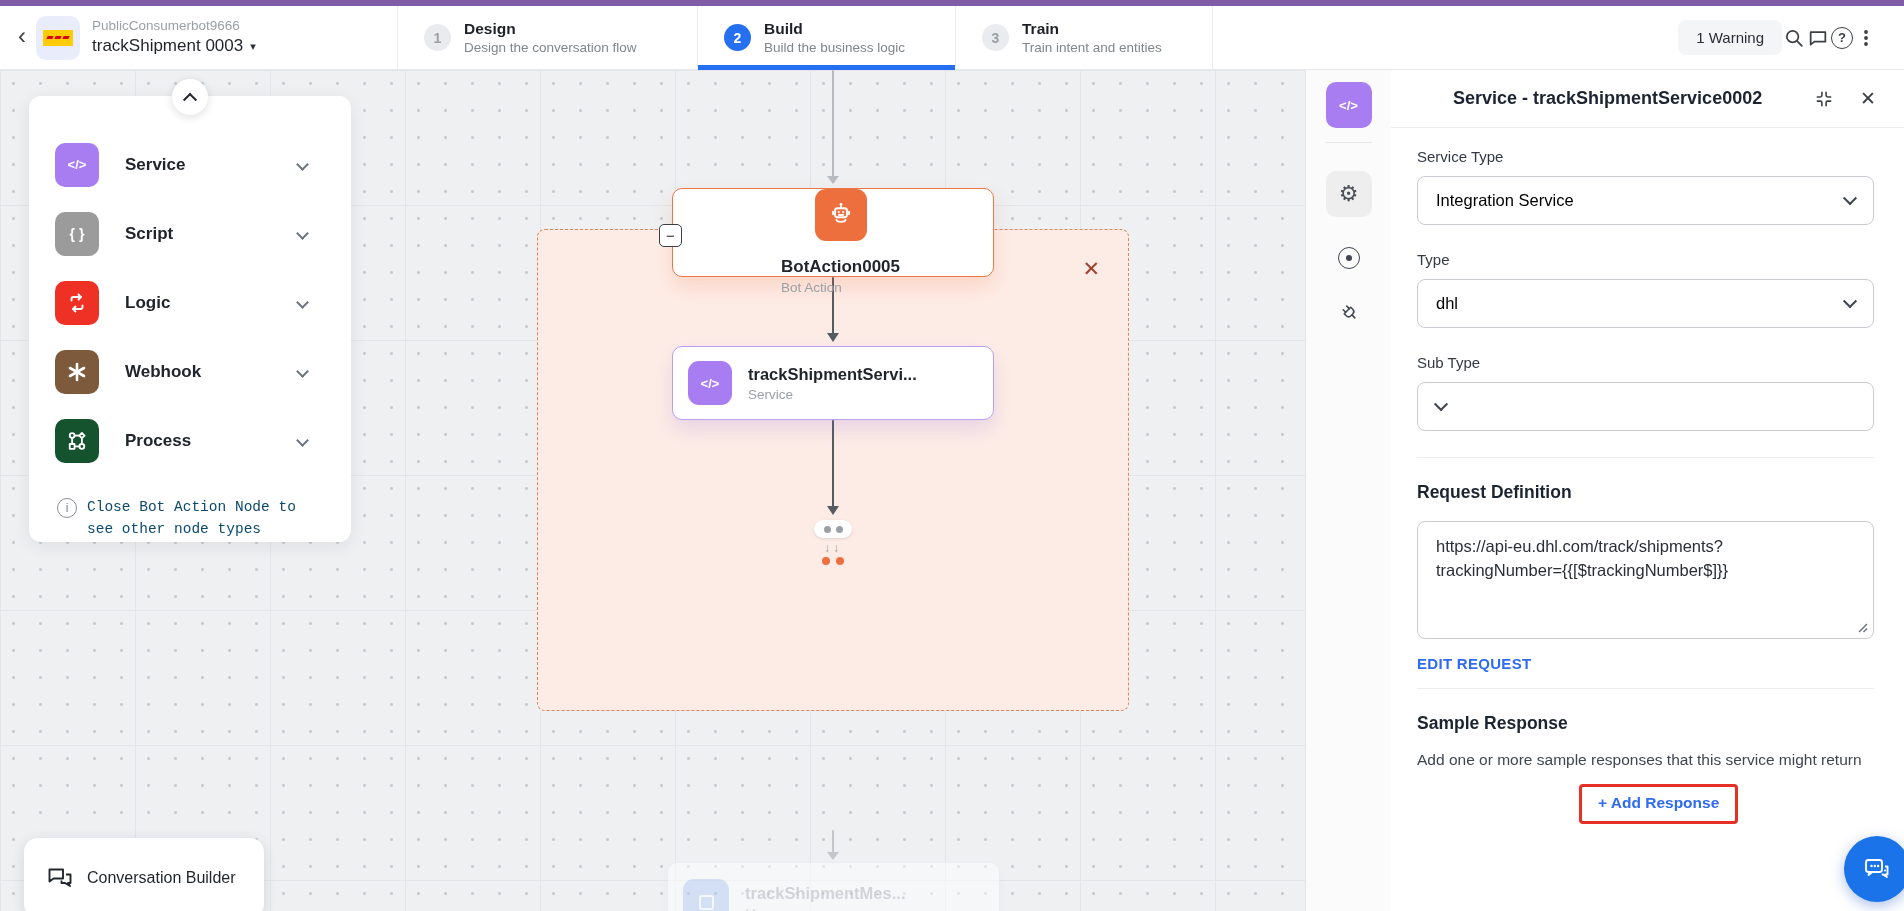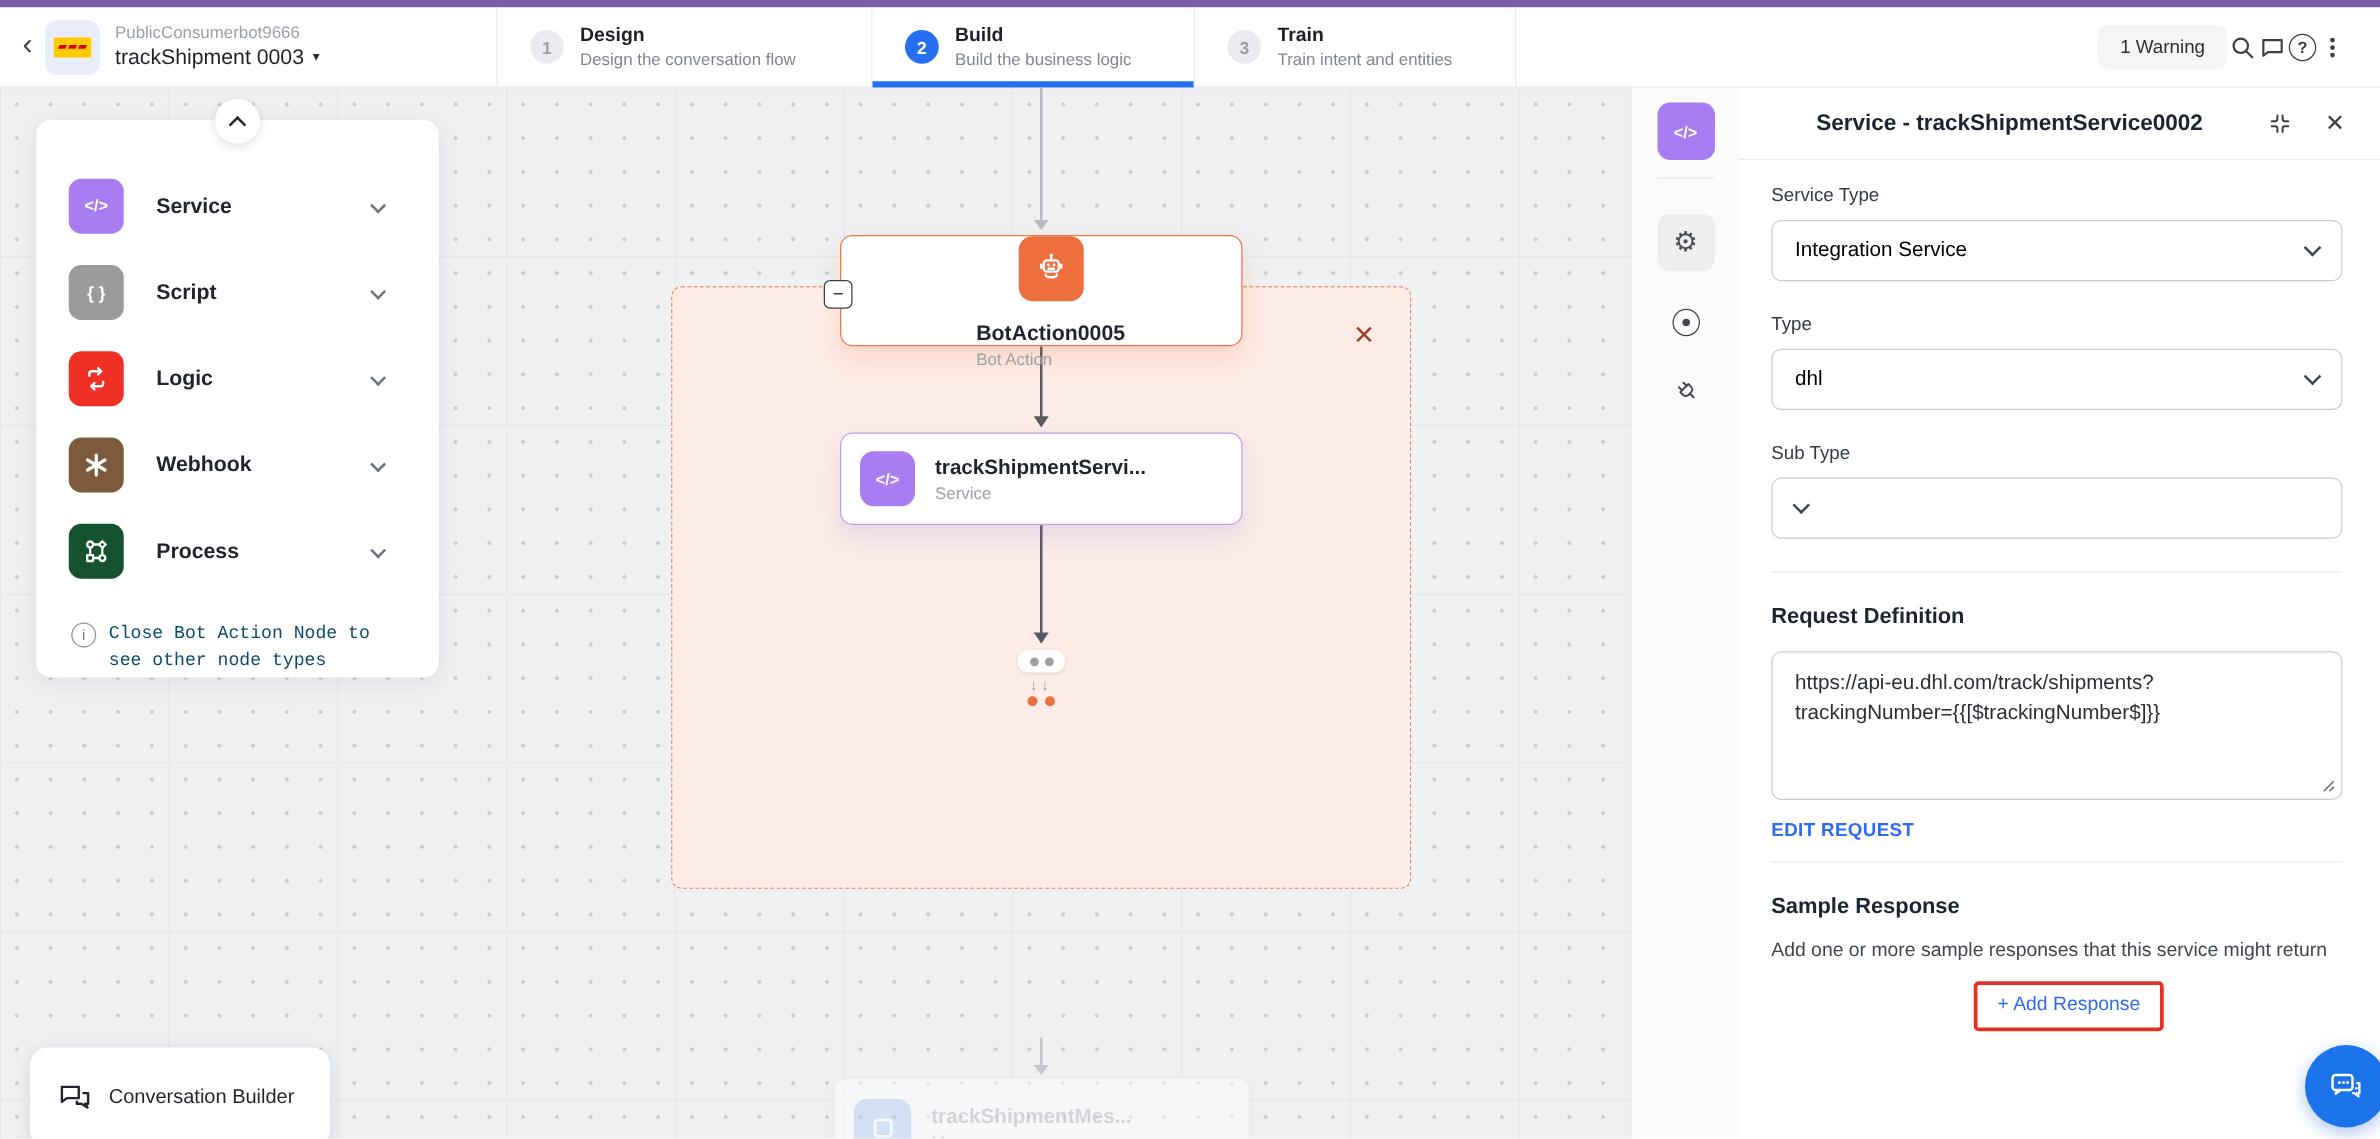--- a/index.html
+++ b/index.html
@@ -119,21 +119,21 @@
   .f-value { flex:1; font-size:16.5px; color:#000000; }
   .sel-chev { width:10px; height:10px; border-right:2px solid #3f4650; border-bottom:2px solid #3f4650; transform:rotate(45deg) translate(-2px,-2px); }
   .r-divider { height:1px; background:#ececee; margin:2px 0 0; }
   .sec-title { font-size:17.5px; font-weight:700; color:#1b2430; margin:24px 0 18px; }
   .req-box { position:relative; border:1px solid #c9ccd2; border-radius:8px; }
   .req-text { width:100%; height:112px; border:none; outline:none; resize:none; border-radius:8px; padding:13px 18px; font-family:"Liberation Sans", sans-serif; font-size:16.5px; line-height:1.45; color:#2a2f36; white-space:pre-wrap; overflow:hidden; background:transparent; }
   .resize-grip { position:absolute; right:5px; bottom:5px; }
   .link-btn { display:inline-block; font-size:15px; font-weight:600; color:#2e6bf0; letter-spacing:.3px; margin:16px 0 14px; cursor:pointer; }
   .sr-desc { font-size:15.5px; color:#3f4650; line-height:1.55; max-width:452px; margin-top:-4px; }
   .add-wrap { margin:12px 0 0 162px; border:3px solid #e53026; border-radius:4px; padding:7px 16px 9px; display:inline-block; }
-  .add-link { font-size:15.5px; color:#2e6bf0; font-weight:400; cursor:pointer; }
+  .add-link { font-size:15.5px; color:#2e6bf0; font-weight:700; cursor:pointer; }
 
   .fab { position:absolute; right:-6px; bottom:9px; width:66px; height:66px; border-radius:50%; background:#1a73e8; display:flex; align-items:center; justify-content:center; box-shadow:0 4px 14px rgba(20,80,200,.35); cursor:pointer; z-index:40; }
 
   svg { display:block; }
 </style>
 </head>
 <body>
 
 <div class="app">
 

